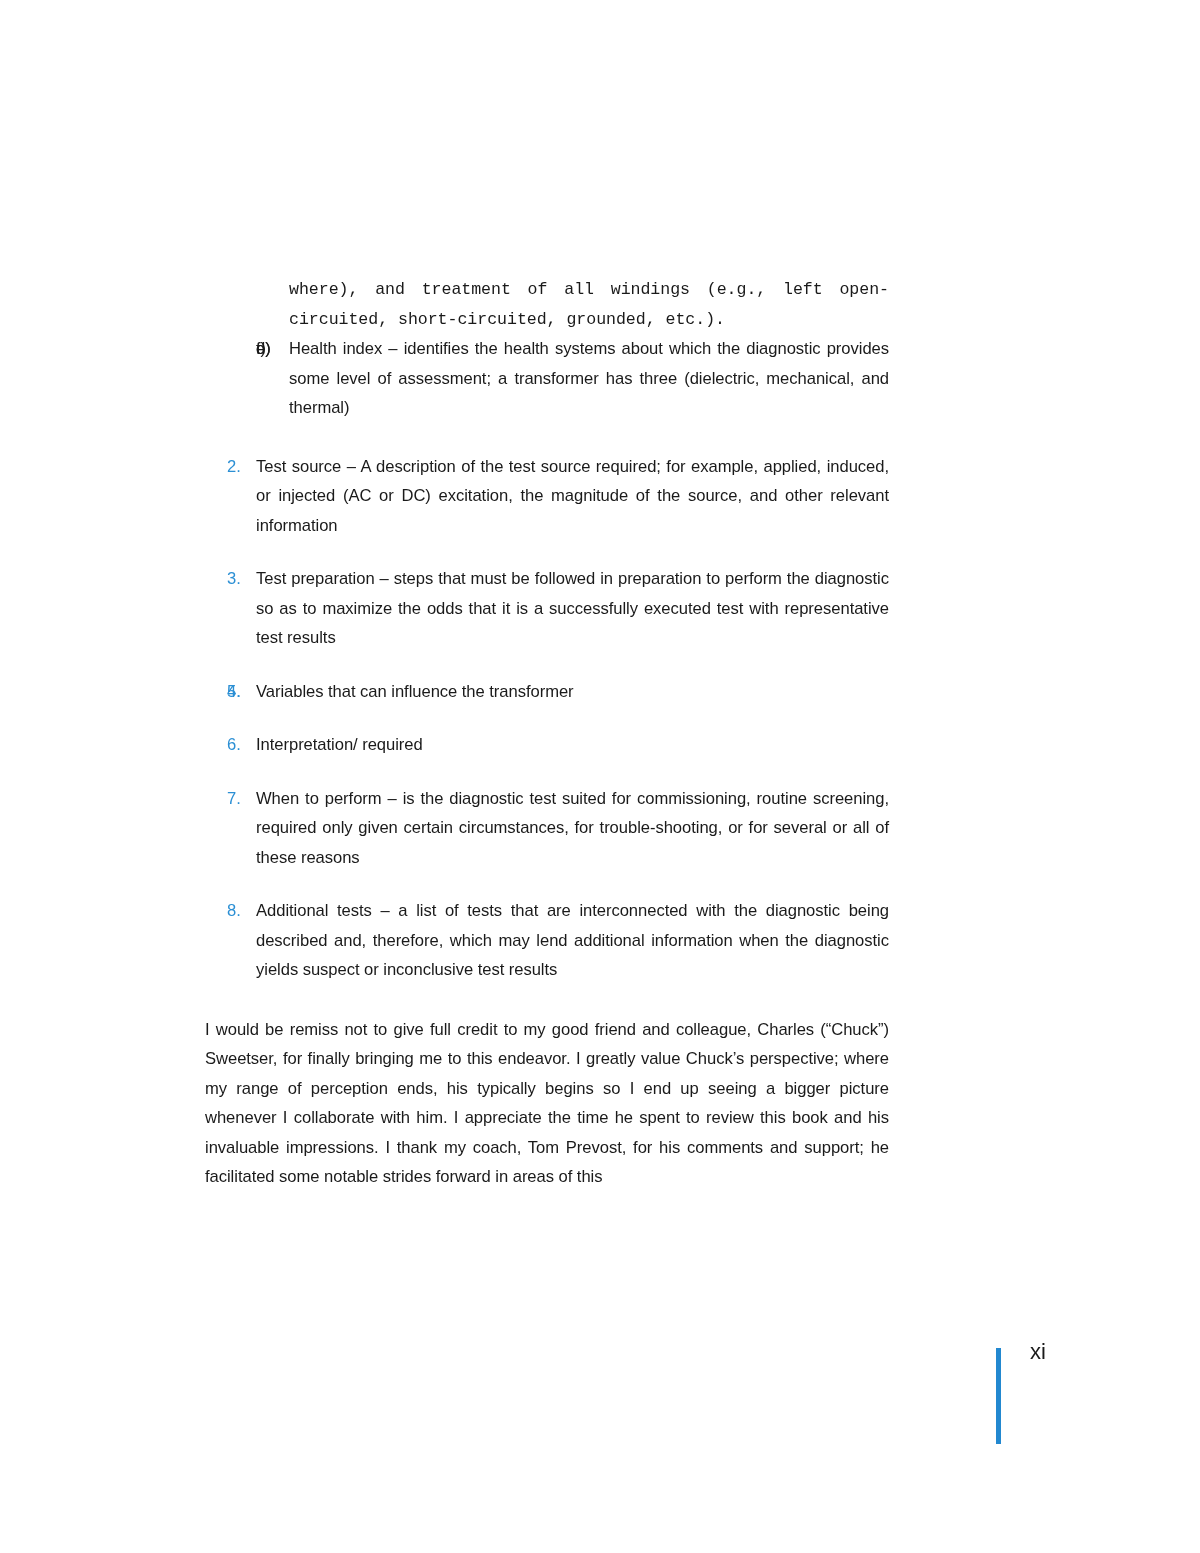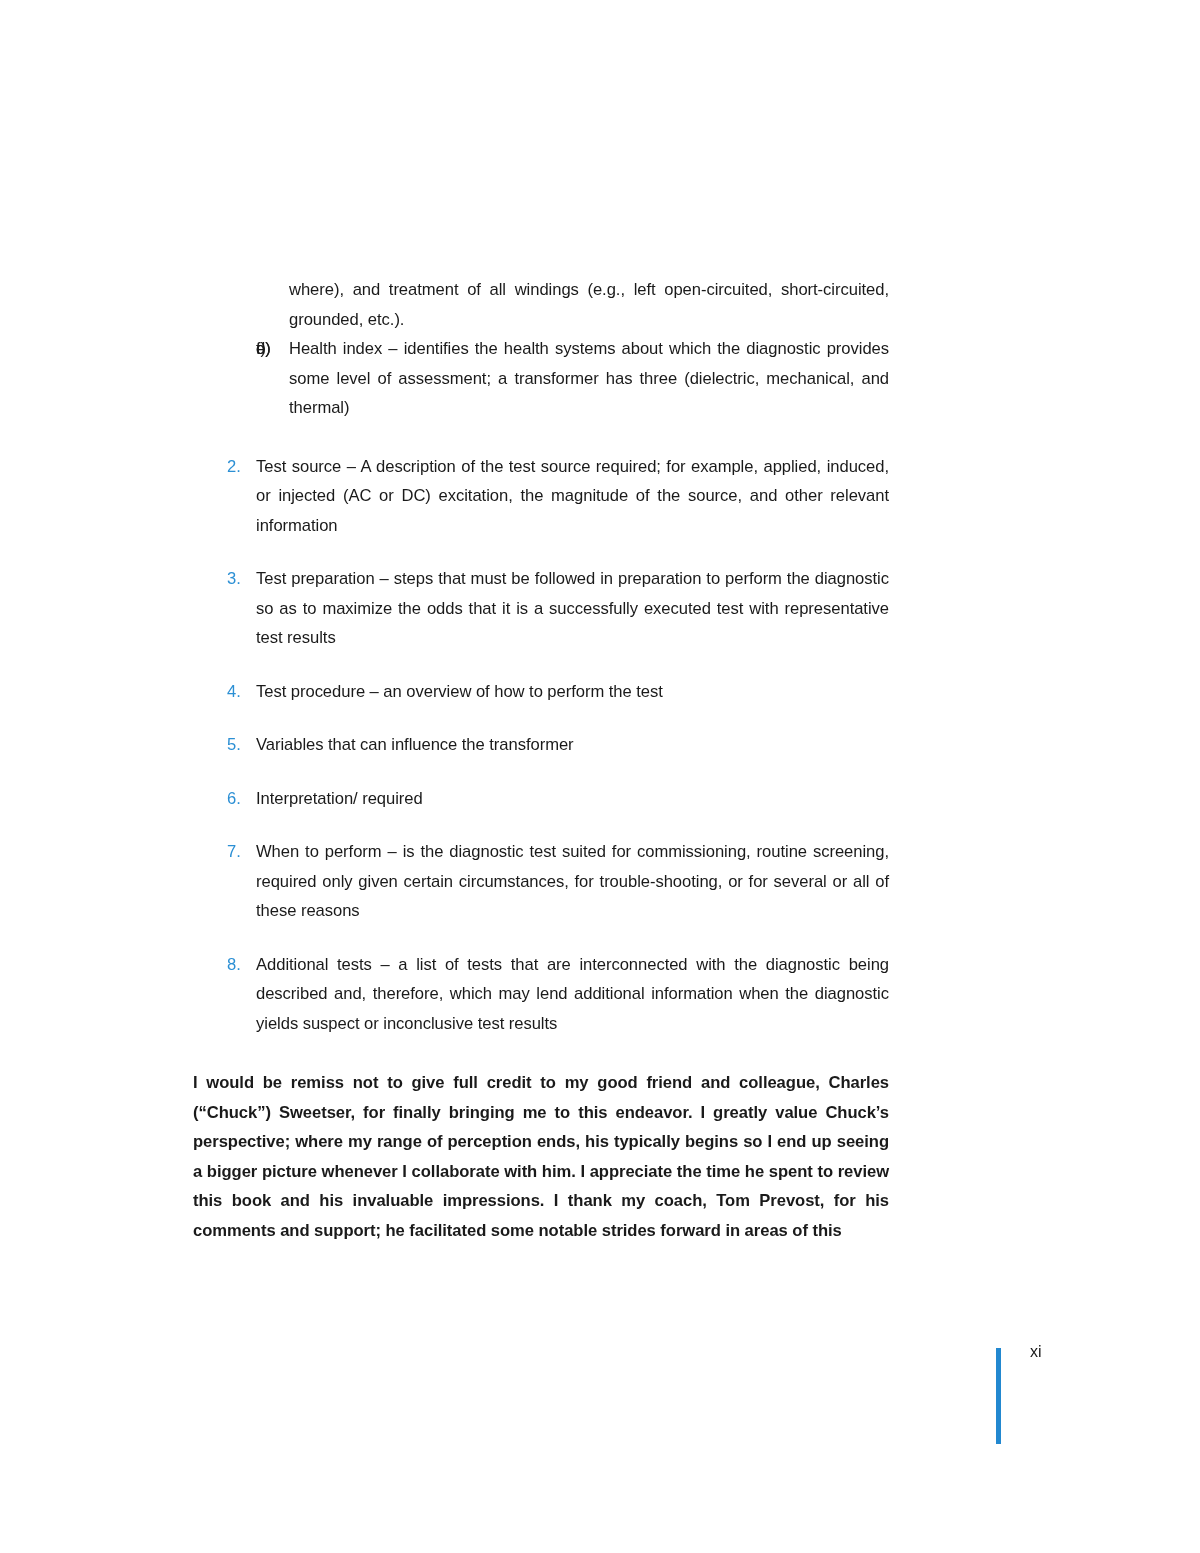--- a/index.html
+++ b/index.html
@@ -56,20 +56,21 @@
     top: 0;
     width: 30px;
     font-size: 16.6px;
     line-height: 29.5px;
     color: #1a1a1a;
     text-align: left;
   }
   .cont-para {
     padding-left: 96px;
     margin: 0;
+    font-family: Liberation Mono, monospace;
   }
 
   
   .num-list {
     margin: 0;
     padding: 0;
     list-style: none;
   }
   .num-item {
     position: relative;
@@ -86,43 +87,42 @@
     line-height: 29.5px;
     color: #2b8fd4;
     text-align: left;
   }
 
   
   .gap-before-numlist { height: 29px; }
 
   
   .closing {
-    margin: 30px 0 0 0;
-    font-weight: bold;
+    margin: 30px 0 0 12px;
   }
 
   
   .folio {
     position: absolute;
     left: 996px;
     top: 1348px;
     height: 96px;
     display: flex;
     align-items: flex-start;
   }
   .folio-rule {
     width: 5px;
     height: 96px;
     background: #2288d0;
     flex: none;
   }
   .folio-number {
     margin-left: 29px;
     margin-top: -6px;
-    font-size: 16px;
+    font-size: 22px;
     line-height: 20px;
     color: #1a1a1a;
   }
 </style>
 </head>
 <body>
 
 <div class="page">
 
   <div class="content">
@@ -150,21 +150,20 @@
       <li class="num-item txt">
         <span class="num-marker">2.</span>
         <span>Test source – A description of the test source required; for example, applied, induced, or injected (AC or DC) excitation, the magnitude of the source, and other relevant information</span>
       </li>
       <li class="num-item txt">
         <span class="num-marker">3.</span>
         <span>Test preparation – steps that must be followed in preparation to perform the diagnostic so as to maximize the odds that it is a successfully executed test with representative test results</span>
       </li>
       <li class="num-item txt">
         <span class="num-marker">4.</span>
-        <span>Test procedure – an overview of how to perform the test</span>
       </li>
       <li class="num-item txt">
         <span class="num-marker">5.</span>
         <span>Variables that can influence the transformer</span>
       </li>
       <li class="num-item txt">
         <span class="num-marker">6.</span>
         <span>Interpretation/ required</span>
       </li>
       <li class="num-item txt">

